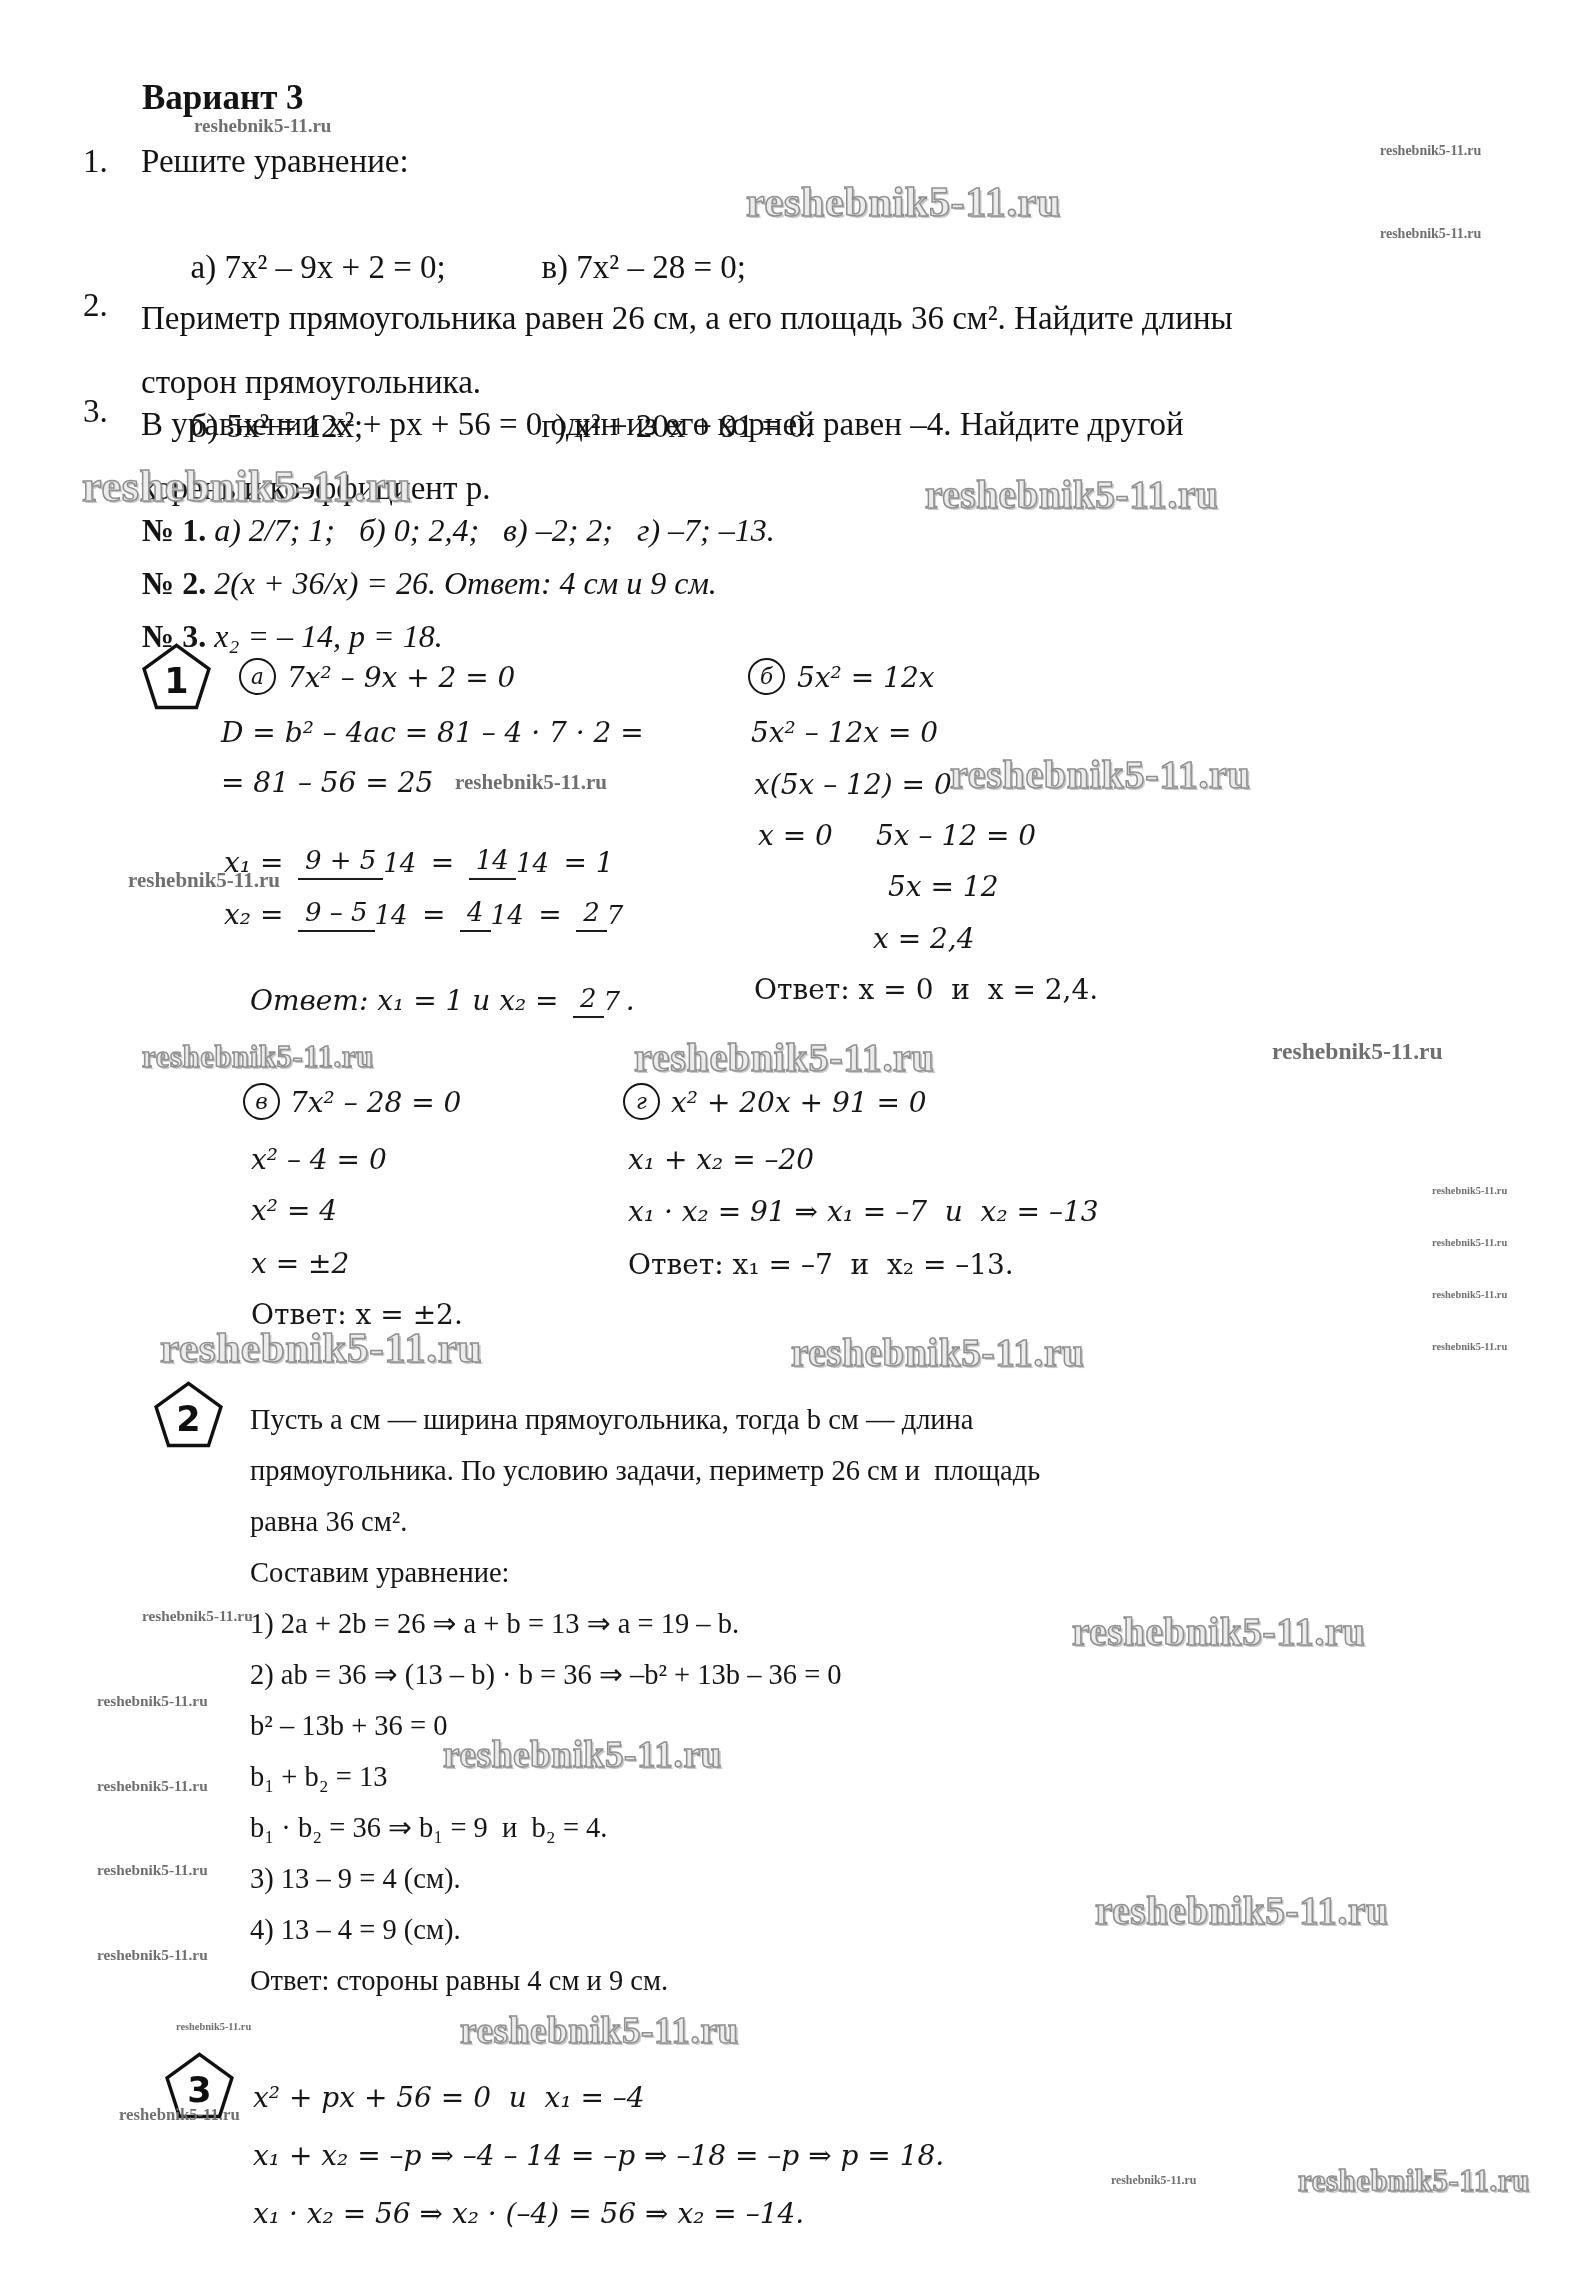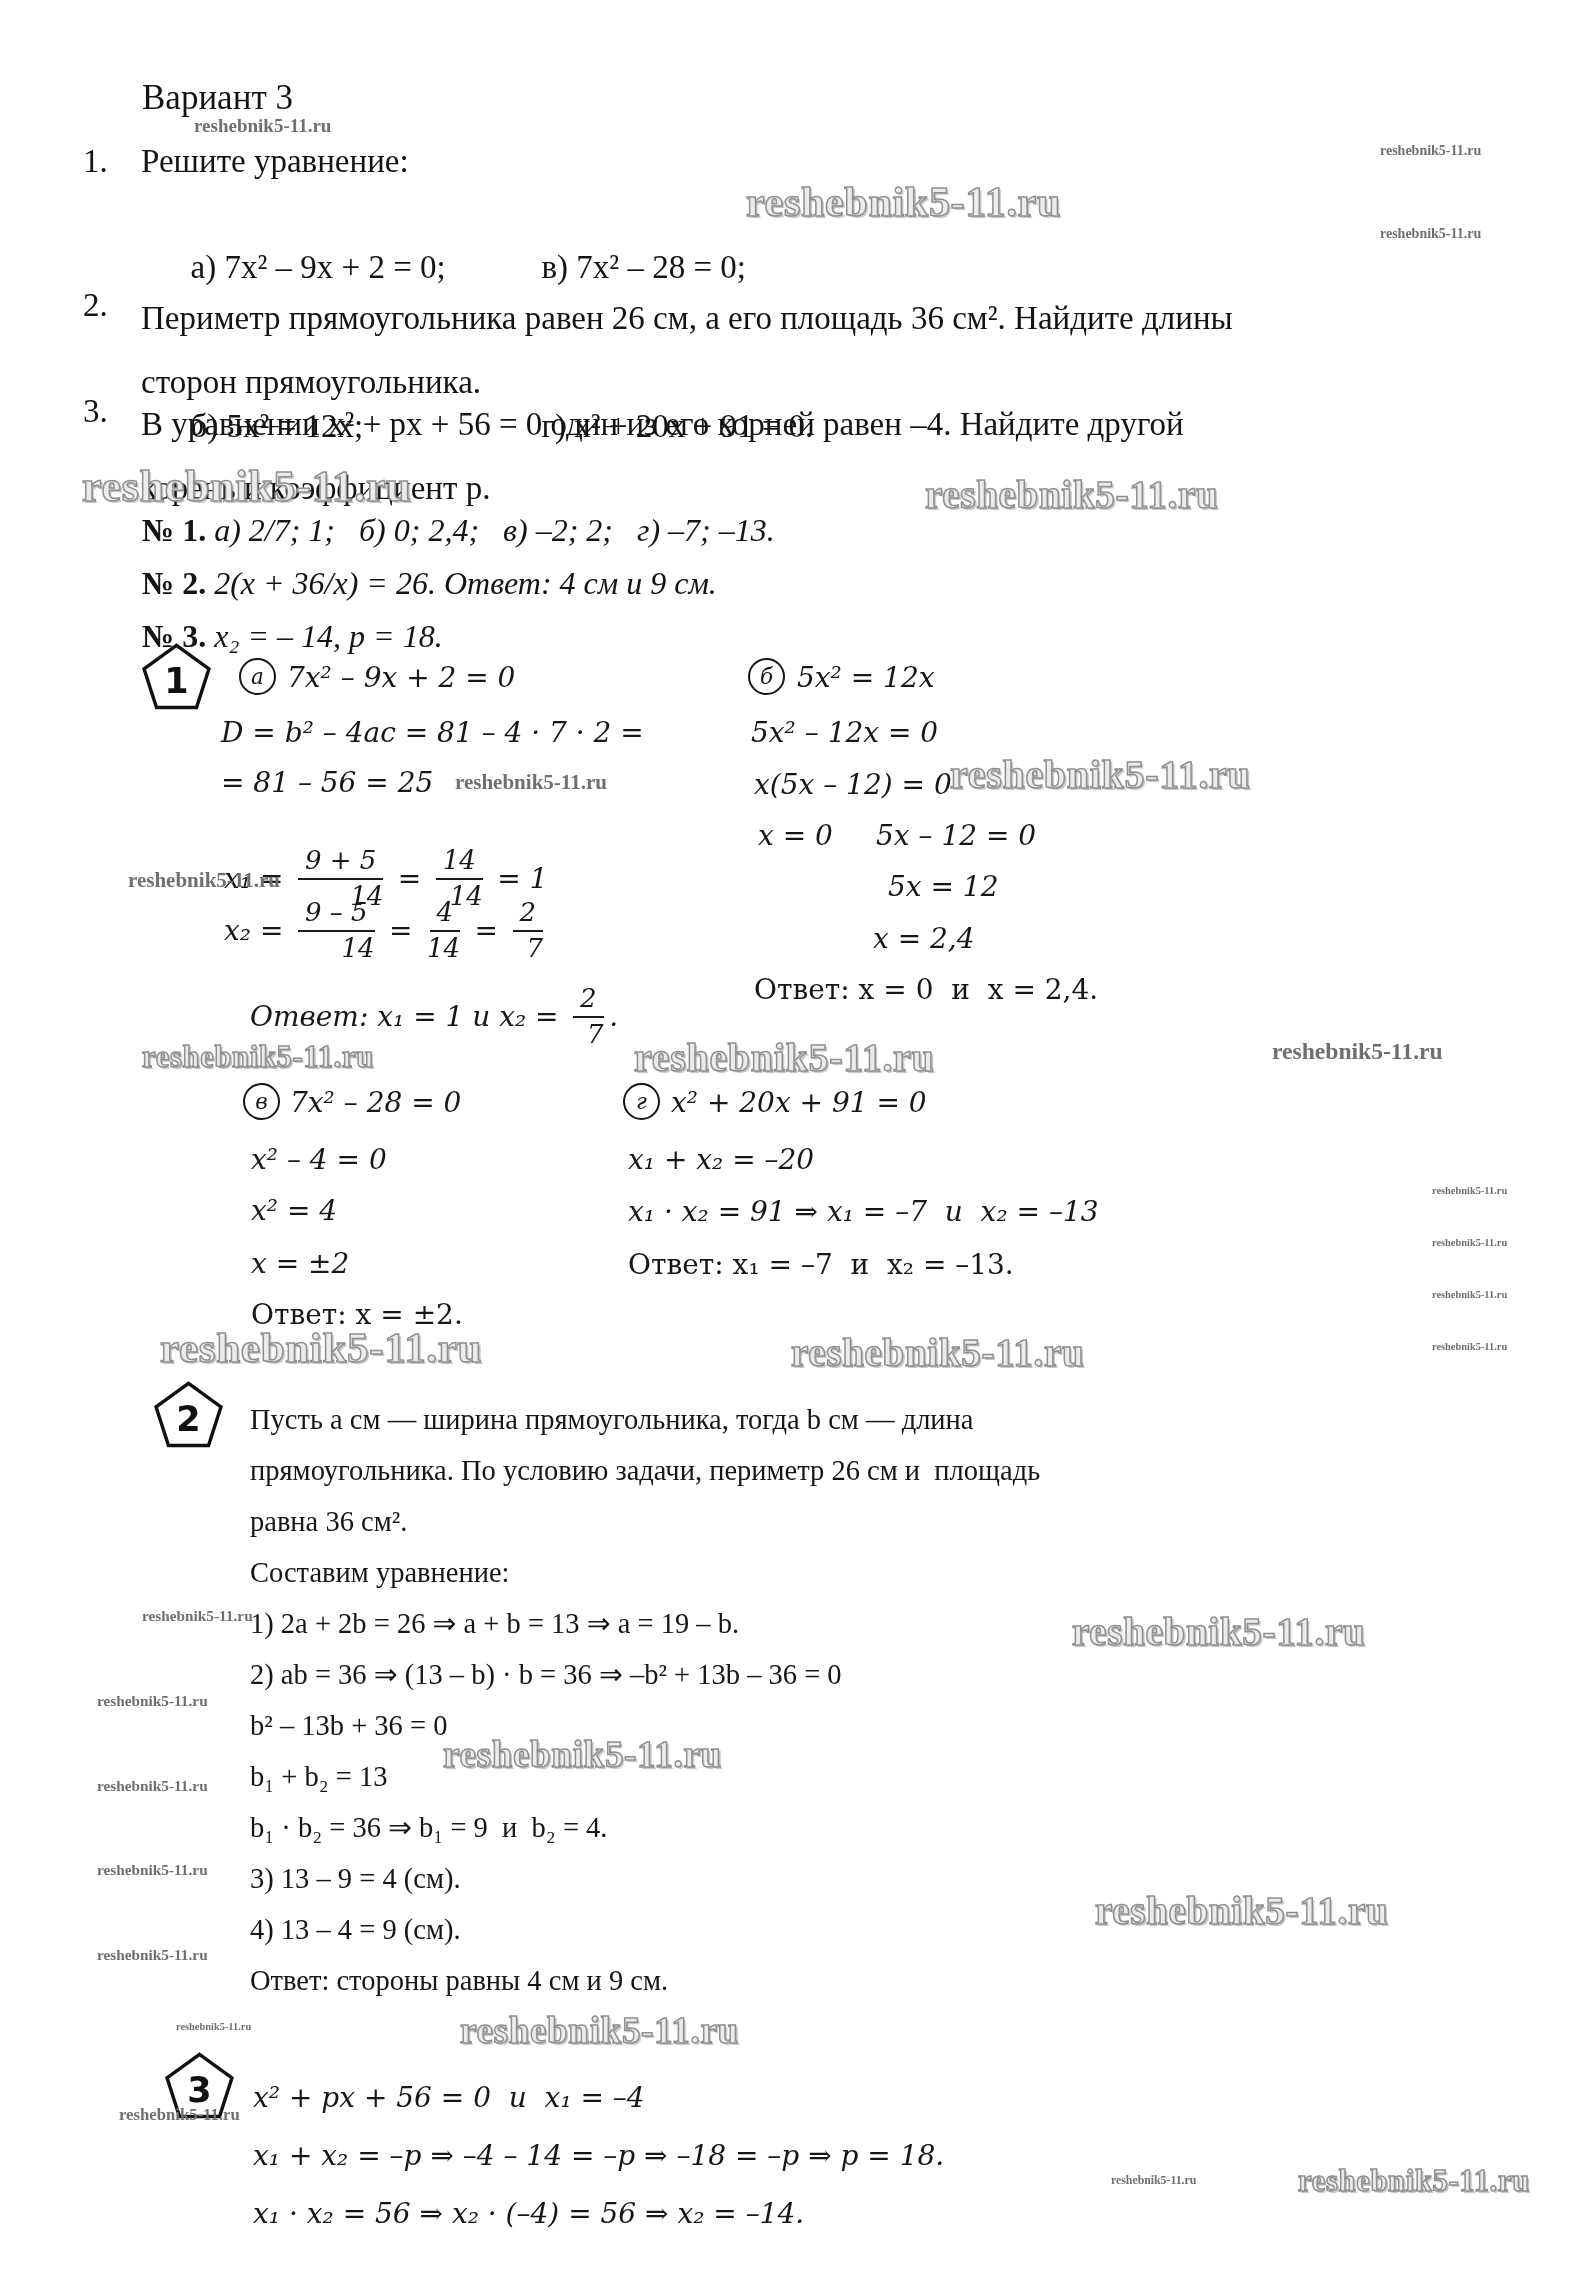--- a/index.html
+++ b/index.html
@@ -5,21 +5,21 @@
 <style>
   * { margin:0; padding:0; box-sizing:border-box; }
   html,body { background:#ffffff; }
   body {
     width:1589px; height:2295px; position:relative; overflow:hidden;
     font-family:"Liberation Serif", serif; color:#141414;
   }
   .abs { position:absolute; }
 
   
-  .title { position:absolute; left:142px; top:78px; font-size:35px; font-weight:normal; }
+  .title { position:absolute; left:142px; top:78px; font-size:35px; font-weight:bold; }
   .pnum  { position:absolute; left:0; top:0; font-size:33px; }
   .prob  { position:absolute; font-size:33px; line-height:53px; }
   .prob .ptxt { margin-left:58px;margin-top:13px; }
   .eqrow { margin-left:58px; white-space:pre; }
   .eqrow .cell1 { display:inline-block; width:351px; }
 
   
   .ansblock { position:absolute; left:142px; top:504px; font-size:32px; line-height:53px; }
   .ansblock b { font-weight:bold; }
   .ansblock span { white-space:pre;font-style:italic; }
@@ -28,21 +28,21 @@
   .eq {
     position:absolute; white-space:pre; color:#171717;
     font-family:"DejaVu Serif", serif; font-style:italic; font-size:28px;
   }
   .up { font-style:normal; }
   .mline {
     position:absolute; display:flex; align-items:center; color:#171717;
     font-family:"DejaVu Serif", serif; font-style:italic; font-size:28px;
   }
   .mline > span { white-space:pre; }
-  .frac { display:inline-flex; flex-direction:column; align-items:flex-end; margin:0 5.6px; font-size:26px; line-height:1.15; }
+  .frac { display:inline-flex; flex-direction:row; align-items:center; margin:0 5.6px; font-size:26px; line-height:1.15; }
   .frac .num { border-bottom:2.1px solid #1b1b1b; padding:0 7px 2.1px; }
   .frac .den { padding-top:2.1px; }
 
   
   .penta { position:absolute; width:69px; height:67px; }
   .penta svg { position:absolute; left:0; top:0; }
   .penta-num {
     position:absolute; inset:0; display:flex; align-items:center; justify-content:center;
     padding-top:9.7px; font-family:"DejaVu Sans", sans-serif; font-weight:bold; font-size:35px; color:#101010;
   }

